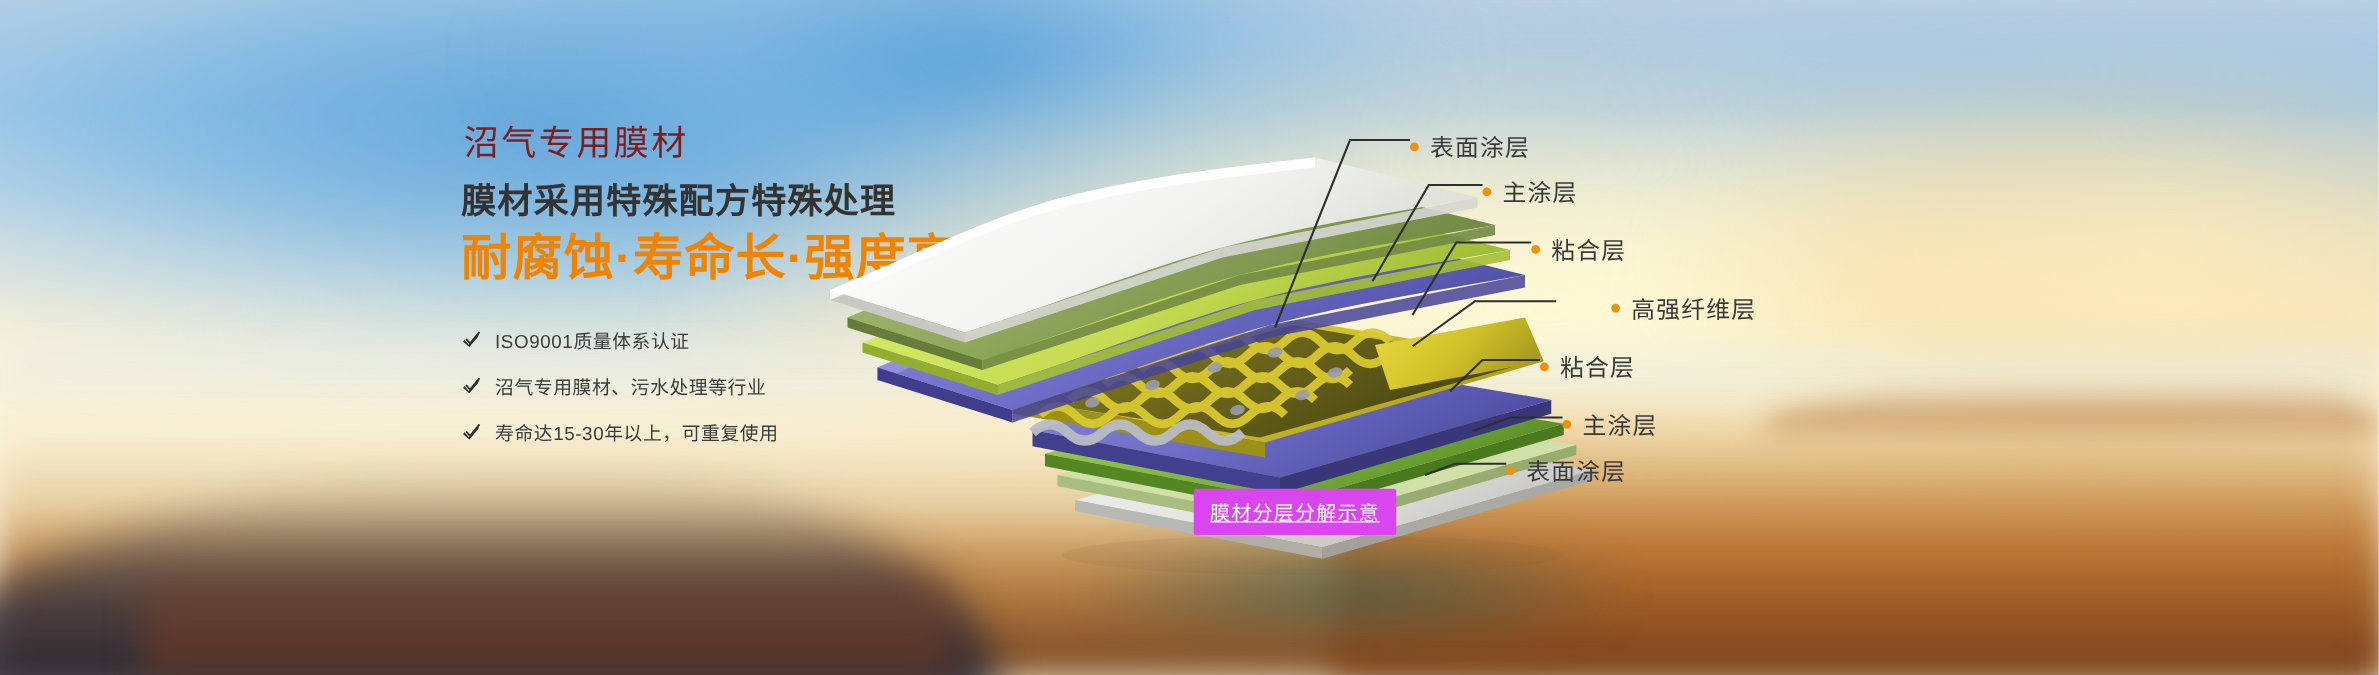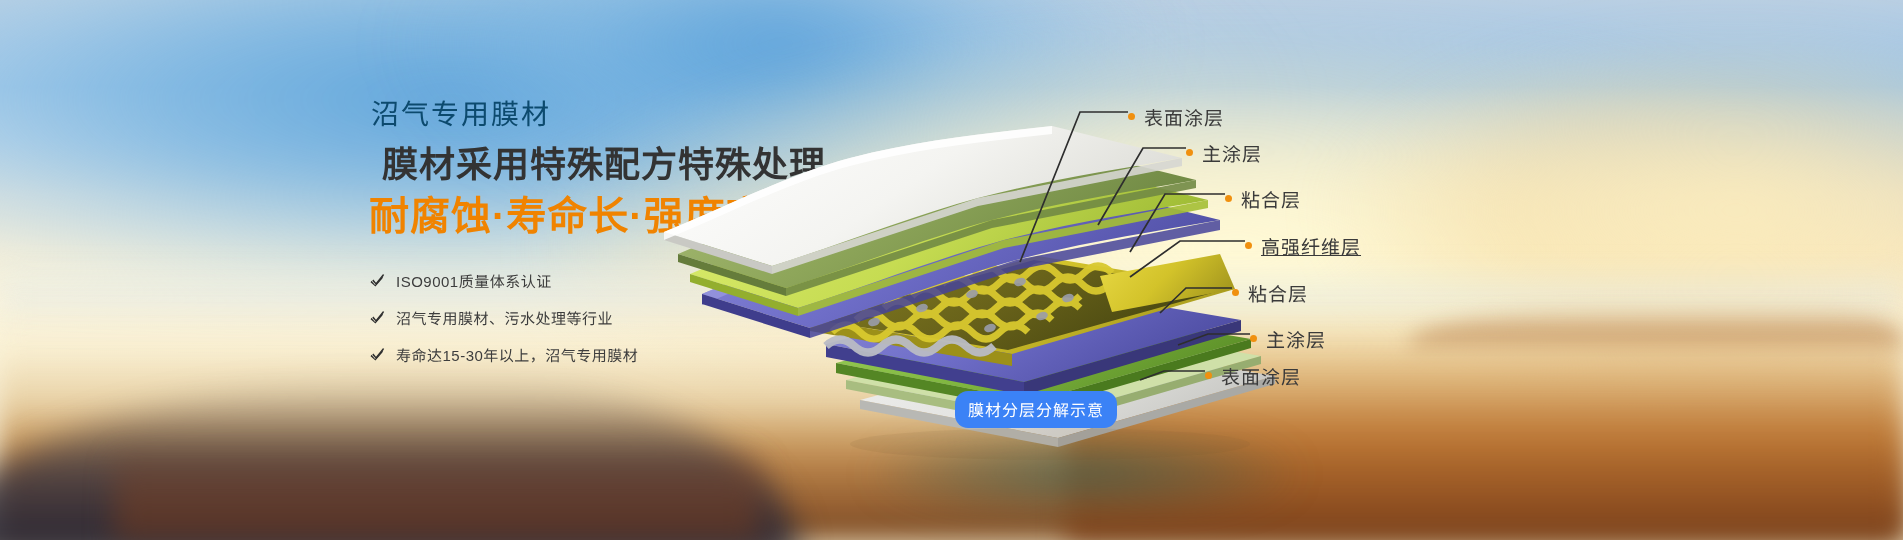--- a/index.html
+++ b/index.html
@@ -191,34 +191,33 @@
   
   .copy {
     position: absolute;
     left: 369px;
     top: 98px;
     width: 470px;
   }
   .eyebrow {
     font-size: 28px;
     line-height: 1.2;
-    color: #0c4a6e;
+    color: #7f1d1d;
     letter-spacing: 2px;
     font-weight: 400;
     margin: 0 0 12px 2px;
   }
   .headline {
-    font-size: 36px;
+    font-size: 28px;
     line-height: 1.18;
     font-weight: bold;
     color: #333333;
     letter-spacing: 1px;
     margin: 0 0 6px 0;
     white-space: nowrap;
-    text-align: center;
   }
   .subline {
     font-size: 40px;
     line-height: 1.2;
     font-weight: bold;
     color: #f08300;
     letter-spacing: 1px;
     margin: 0 0 30px 0;
     white-space: nowrap;
   }
@@ -273,26 +272,27 @@
     background: #f0900f;
     margin-right: 9px;
     flex: 0 0 auto;
   }
   .leader { position: absolute; pointer-events: none; }
 
   .badge {
     position: absolute;
     left: 955px;
     top: 391px;
-    background: #3b82f6;
+    background: #d946ef;
     color: #ffffff;
     font-size: 16px;
     letter-spacing: 1px;
     padding: 6px 13px 7px 13px;
-    border-radius: 13px;
+    border-radius: 2px;
+    text-decoration: underline;
   }
 </style>
 </head>
 <body>
 
 <div id="banner">
 
   <div class="bg-base"></div>
   <div class="bg-sky"></div>
   <div class="bg-sky2"></div>
@@ -330,21 +330,21 @@
         </span>
         <span>沼气专用膜材、污水处理等行业</span>
       </li>
       <li class="feature">
         <span class="tick">
           <svg width="17" height="17" viewBox="0 0 24 24">
             <path d="M3.5 12.4 L8.6 18.2 L21.2 3.6 L18.9 9.2 L9.1 20.6 L2.2 14.6 Z" fill="#2f2f2f"></path>
             <path d="M6.2 10.6 L9.9 15.1 L19.6 3.2 L21.4 4.0 L10.2 18.4 L4.6 12.2 Z" fill="#2f2f2f"></path>
           </svg>
         </span>
-        <span>寿命达15-30年以上，沼气专用膜材</span>
+        <span>寿命达15-30年以上，可重复使用</span>
       </li>
     </ul>
   </div>
 
   <div class="art">
     <svg width="620" height="400" viewBox="0 0 620 400">
       <defs>
         <linearGradient id="gWhite" x1="0" y1="0" x2="1" y2="0.4">
           <stop offset="0%" stop-color="#ffffff"></stop>
           <stop offset="55%" stop-color="#f4f4f1"></stop>
@@ -509,21 +509,21 @@
     <span>表面涂层</span>
   </div>
   <div class="callout" style="left:1186px; top:139px;">
     <span class="dot"></span>
     <span>主涂层</span>
   </div>
   <div class="callout" style="left:1225px; top:185px;">
     <span class="dot"></span>
     <span>粘合层</span>
   </div>
-  <div class="callout" style="left:1245px; top:232px;text-decoration:underline;">
+  <div class="callout" style="left:1289px; top:232px;">
     <span class="dot"></span>
     <span>高强纤维层</span>
   </div>
   <div class="callout" style="left:1232px; top:279px;">
     <span class="dot"></span>
     <span>粘合层</span>
   </div>
   <div class="callout" style="left:1250px; top:325px;">
     <span class="dot"></span>
     <span>主涂层</span>

